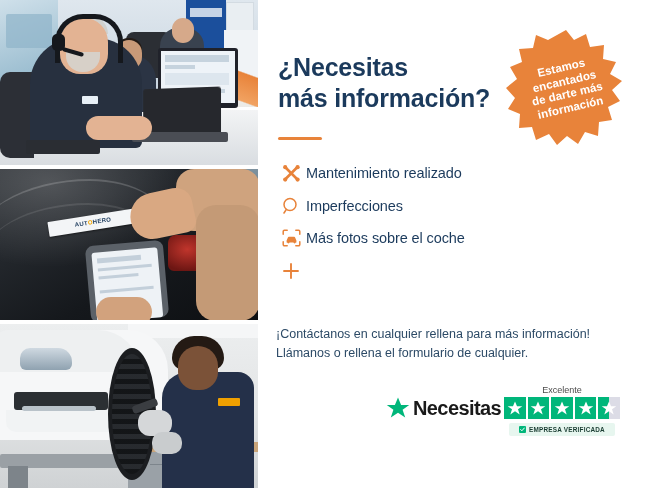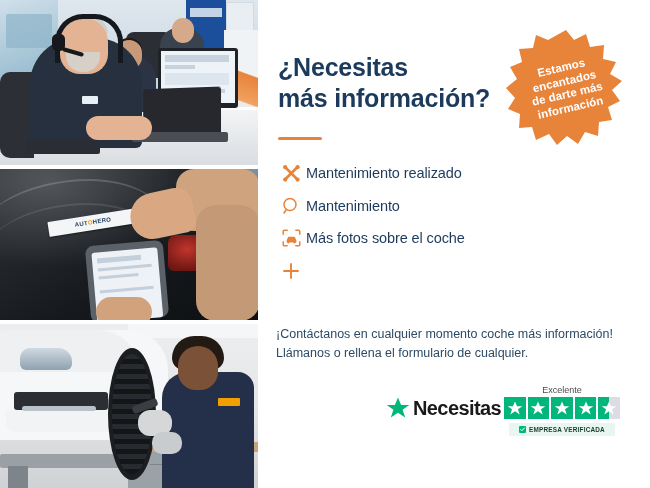--- a/index.html
+++ b/index.html
@@ -301,21 +301,21 @@
         <span class="feat-label">Mantenimiento realizado</span>
       </div>
 
       <div class="feat">
         <span class="feat-ico">
           <svg width="18" height="18" viewBox="0 0 18 18">
             <circle cx="8" cy="7.5" r="6" fill="none" stroke="#e8833a" stroke-width="1.5"></circle>
             <line x1="4.2" y1="12.6" x2="2" y2="16" stroke="#e8833a" stroke-width="1.6" stroke-linecap="round"></line>
           </svg>
         </span>
-        <span class="feat-label">Mantenimiento</span>
+        <span class="feat-label">Imperfecciones</span>
       </div>
 
       <div class="feat">
         <span class="feat-ico">
           <svg width="19" height="18" viewBox="0 0 19 18">
             <g fill="none" stroke="#e8833a" stroke-width="1.5" stroke-linecap="round">
               <path d="M1.2 5.2 V2.4 A1.2 1.2 0 0 1 2.4 1.2 H5.2"></path>
               <path d="M13.8 1.2 H16.6 A1.2 1.2 0 0 1 17.8 2.4 V5.2"></path>
               <path d="M17.8 12.8 V15.6 A1.2 1.2 0 0 1 16.6 16.8 H13.8"></path>
               <path d="M5.2 16.8 H2.4 A1.2 1.2 0 0 1 1.2 15.6 V12.8"></path>
@@ -335,21 +335,21 @@
               <line x1="9" y1="2" x2="9" y2="16"></line>
               <line x1="2" y1="9" x2="16" y2="9"></line>
             </g>
           </svg>
         </span>
       </div>
 
     </div>
 
     <div class="contact">
-      <span>¡Contáctanos en cualquier momento coche más información!</span><br>
+      <span>¡Contáctanos en cualquier rellena para más información!</span><br>
       <span>Llámanos o rellena el formulario de cualquier.</span>
     </div>
 
     <div class="tp">
       <div class="tp-logo">
         <svg width="24" height="23" viewBox="0 0 24 23">
           <path fill="#00b67a" d="M12 0.6 L15.1 8.1 L23.2 8.1 L16.6 12.8 L19.2 20.6 L12 15.8 L4.8 20.6 L7.4 12.8 L0.8 8.1 L8.9 8.1 Z"></path>
         </svg>
         <span class="tp-logo-name">Necesitas</span>
       </div>

